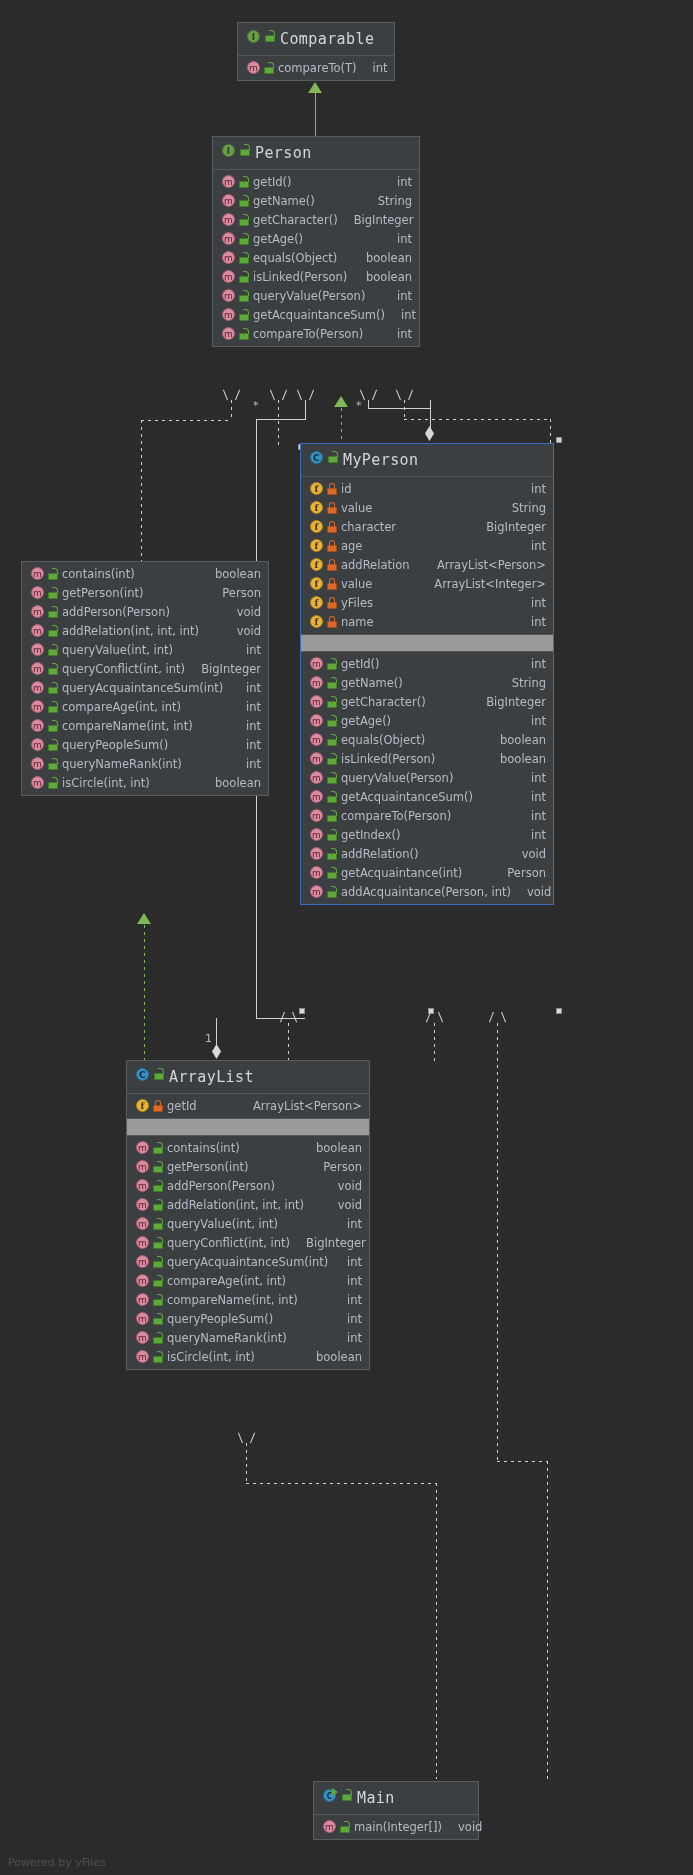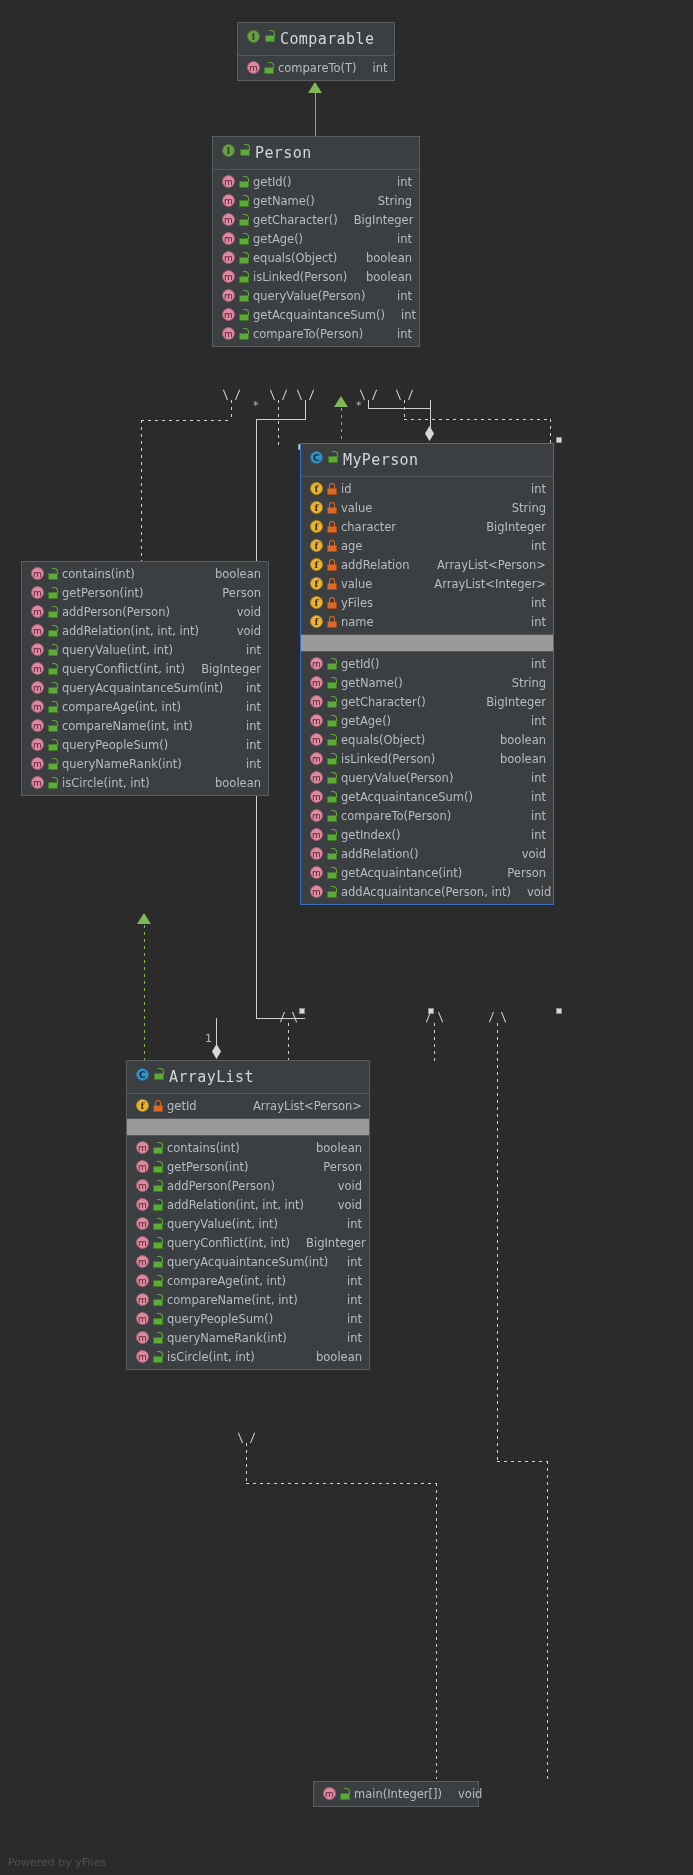--- a/index.html
+++ b/index.html
@@ -895,20 +895,31 @@
             <span class="sh"></span>
           </span>
           <span class="nm">isCircle(int, int)</span>
           <span class="sp"></span>
           <span class="ty">boolean</span>
         </div>
       </div>
   </div>
 
   <div class="uml" style="left:313px; top:1781px; width:166px;">
+    <div class="uml-title">
+      <span class="ico ic-class-run">
+          <span class="base"></span>
+          <span class="run"></span>
+        </span>
+      <span class="ico ic-lock-pub">
+          <span class="body"></span>
+          <span class="sh"></span>
+        </span>
+      <span>Main</span>
+    </div>
     <div class="uml-section" id="main-methods">
         <div class="uml-row">
           <span class="ico ic-method"></span>
           <span class="ico ic-lock-pub">
             <span class="body"></span>
             <span class="sh"></span>
           </span>
           <span class="nm">main(Integer[])</span>
           <span class="sp"></span>
           <span class="ty">void</span>

